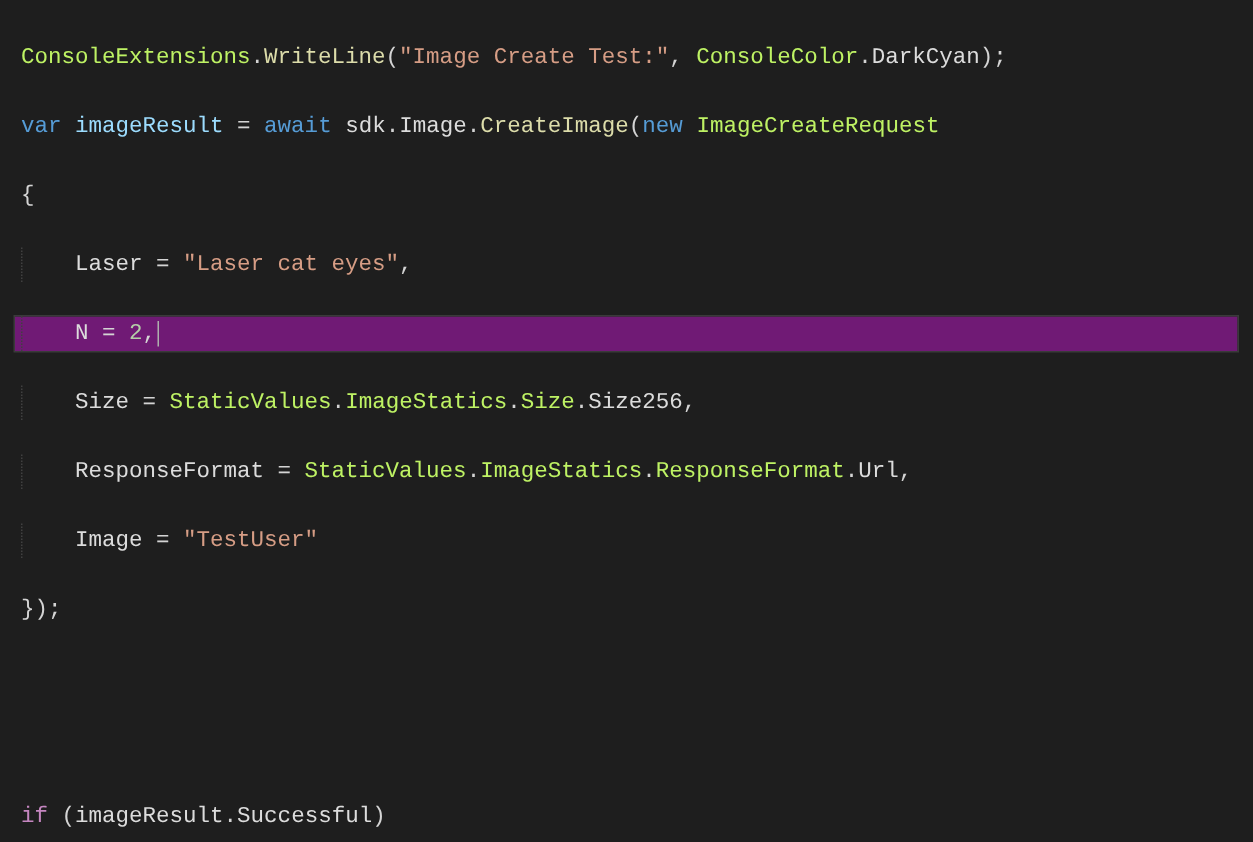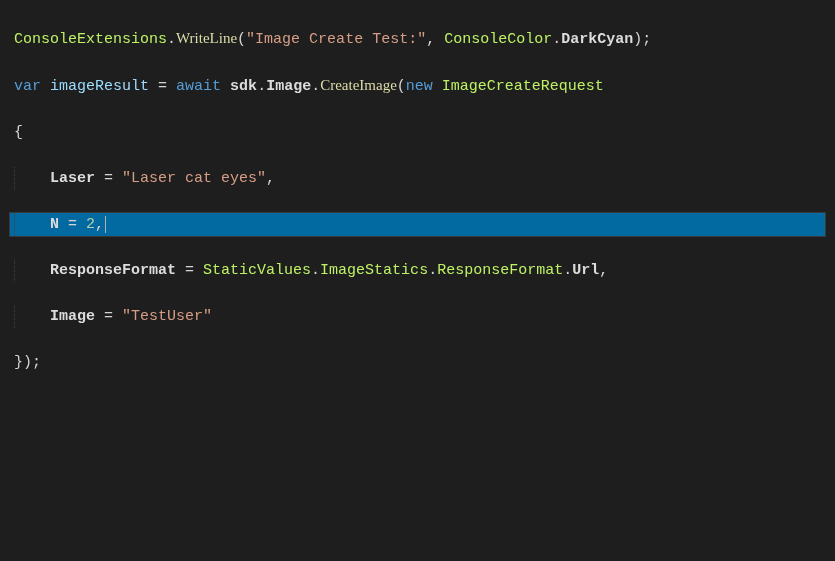--- a/index.html
+++ b/index.html
@@ -13,38 +13,38 @@
     font-size: 15px;
     line-height: 23px;
   }
   .editor {
     padding: 4px 10px;
     white-space: pre;
     color: #d4d4d4;
     position: relative;
   }
   .tok-type      { color: #bef264; }
-  .tok-method    { color: #dcdcaa; font-family: Liberation Serif, serif; }
+  .tok-method    { color: #dcdcaa; }
   .tok-string    { color: #d69d85; }
   .tok-keyword   { color: #569cd6; }
   .tok-control   { color: #c586c0; }
   .tok-param     { color: #9cdcfe; }
-  .tok-prop      { color: #dcdcdc; font-weight: bold; }
+  .tok-prop      { color: #dcdcdc; }
   .tok-num       { color: #b5cea8; }
   .tok-op        { color: #d4d4d4; }
   .tok-punct     { color: #d4d4d4; }
   .tok-brace     { color: #d4d4d4; }
 
   .line {
     display: block;
     position: relative;
     padding-left: 4px;
   }
   .line.current {
-    background: #0369a1;
+    background: #701a75;
     outline: 1px solid #3a3a3a;
   }
   .guide::before {
     content: "";
     position: absolute;
     left: 4px;
     top: 0;
     bottom: 0;
     border-left: 1px dotted #404040;
   }
@@ -59,25 +59,27 @@
 </style>
 </head>
 <body>
 
 <div class="editor">
 <span class="line"><span class="tok-type">ConsoleExtensions</span><span class="tok-punct">.</span><span class="tok-method">WriteLine</span><span class="tok-punct">(</span><span class="tok-string">"Image Create Test:"</span><span class="tok-punct">, </span><span class="tok-type">ConsoleColor</span><span class="tok-punct">.</span><span class="tok-prop">DarkCyan</span><span class="tok-punct">);</span></span>
 <span class="line"><span class="tok-keyword">var</span><span> </span><span class="tok-param">imageResult</span><span class="tok-op"> = </span><span class="tok-keyword">await</span><span> </span><span class="tok-prop">sdk</span><span class="tok-punct">.</span><span class="tok-prop">Image</span><span class="tok-punct">.</span><span class="tok-method">CreateImage</span><span class="tok-punct">(</span><span class="tok-keyword">new</span><span> </span><span class="tok-type">ImageCreateRequest</span></span>
 <span class="line"><span class="tok-brace">{</span></span>
 <span class="line guide"><span>    </span><span class="tok-prop">Laser</span><span class="tok-op"> = </span><span class="tok-string">"Laser cat eyes"</span><span class="tok-punct">,</span></span>
 <span class="line guide current"><span>    </span><span class="tok-prop">N</span><span class="tok-op"> = </span><span class="tok-num">2</span><span class="tok-punct">,</span><span class="caret"></span></span>
+<span class="line guide"><span>    </span><span class="tok-prop">Size</span><span class="tok-op"> = </span><span class="tok-type">StaticValues</span><span class="tok-punct">.</span><span class="tok-type">ImageStatics</span><span class="tok-punct">.</span><span class="tok-type">Size</span><span class="tok-punct">.</span><span class="tok-prop">Size256</span><span class="tok-punct">,</span></span>
 <span class="line guide"><span>    </span><span class="tok-prop">ResponseFormat</span><span class="tok-op"> = </span><span class="tok-type">StaticValues</span><span class="tok-punct">.</span><span class="tok-type">ImageStatics</span><span class="tok-punct">.</span><span class="tok-type">ResponseFormat</span><span class="tok-punct">.</span><span class="tok-prop">Url</span><span class="tok-punct">,</span></span>
 <span class="line guide"><span>    </span><span class="tok-prop">Image</span><span class="tok-op"> = </span><span class="tok-string">"TestUser"</span></span>
 <span class="line"><span class="tok-brace">});</span></span>
 <span class="line"><span> </span></span>
 <span class="line"><span> </span></span>
+<span class="line"><span class="tok-control">if</span><span class="tok-punct"> (</span><span class="tok-prop">imageResult</span><span class="tok-punct">.</span><span class="tok-prop">Successful</span><span class="tok-punct">)</span></span>
 
 
 
 
 
 
 
 
 
 

